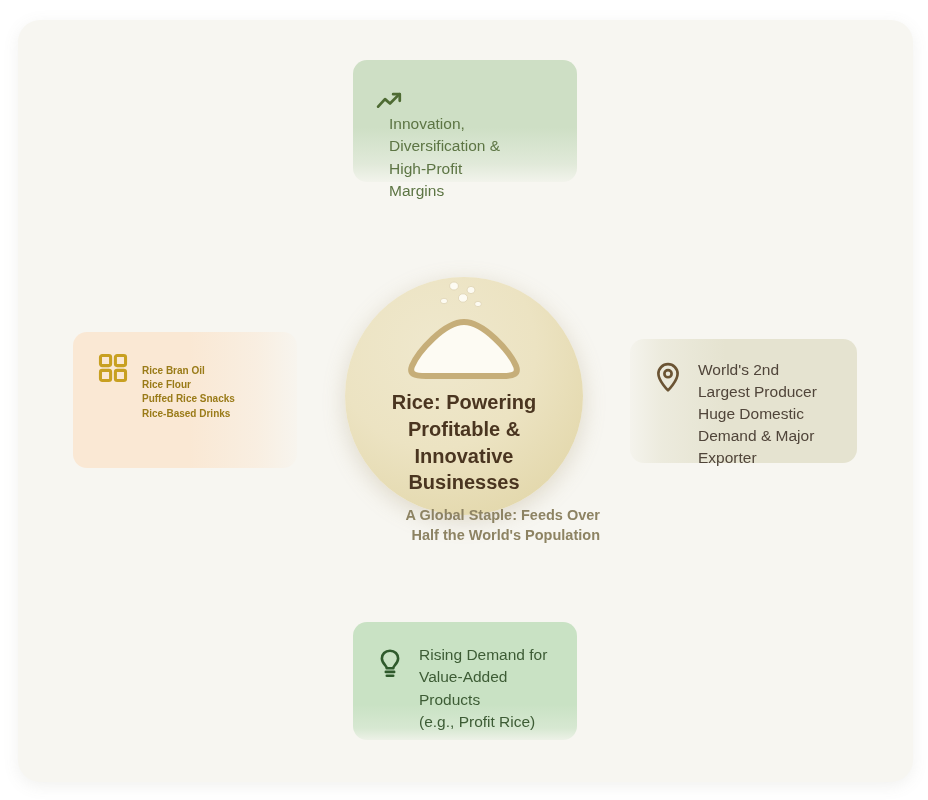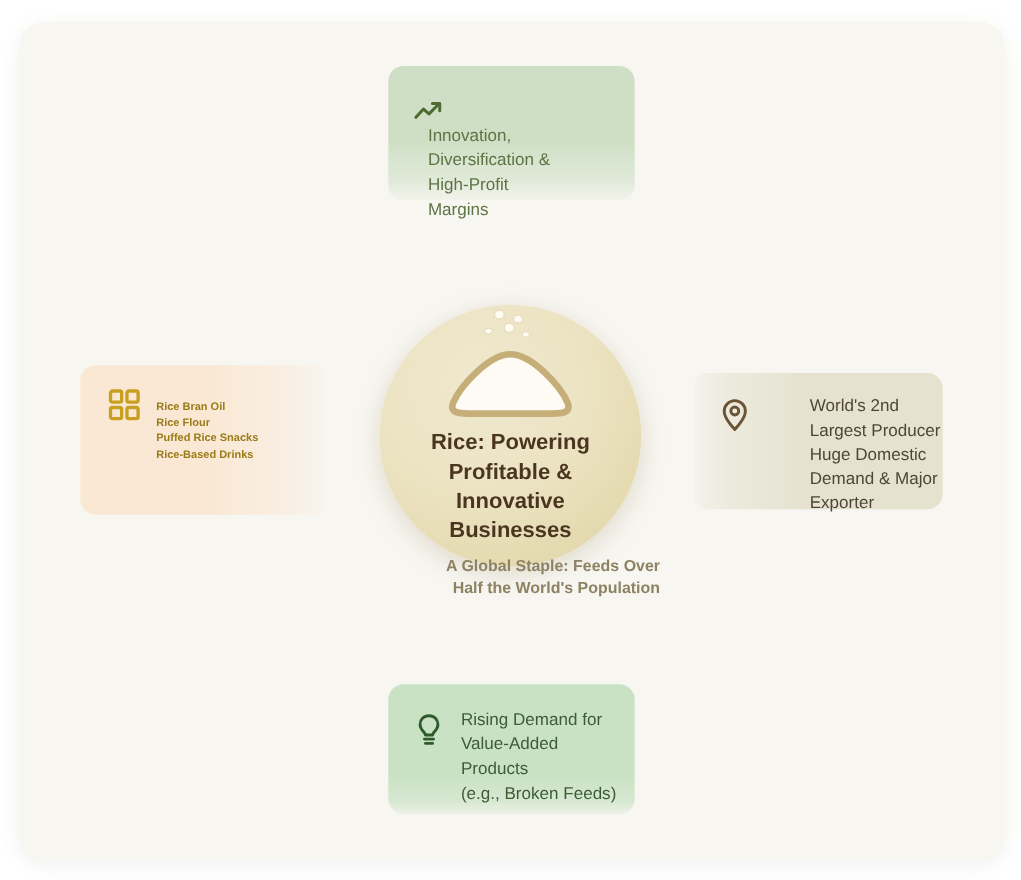--- a/index.html
+++ b/index.html
@@ -114,27 +114,26 @@
     margin-top: 12px;
     line-height: 1.42;
   }
 
   
   .card-right {
     left: 630px;
     top: 339px;
     width: 227px;
     height: 124px;
-    padding: 22px 2px 0 22px;
+    padding: 22px 10px 0 22px;
     background: linear-gradient(to left,
                  rgba(229,227,208,1) 0%,
                  rgba(229,227,208,1) 58%,
                  rgba(229,227,208,0.60) 86%,
                  rgba(229,227,208,0.14) 100%);
-    justify-content: space-between;
   }
   .card-right .card-text {
     color: #50453a;
     font-size: 15.5px;
     margin-left: 14px;
     margin-top: -2px;
     line-height: 1.42;
   }
 
   
@@ -247,21 +246,21 @@
     <span class="icon-wrap">
       <svg width="30" height="32" viewBox="0 0 24 26" fill="none" stroke="#2f5a2c" stroke-width="2.1" stroke-linecap="round" stroke-linejoin="round">
         <path d="M12 2.2c-4 0-6.6 2.9-6.6 6.4 0 2.6 1.6 4.3 2.8 5.6.7.8 1.1 1.3 1.1 2.2h5.4c0-.9.4-1.4 1.1-2.2 1.2-1.3 2.8-3 2.8-5.6 0-3.5-2.6-6.4-6.6-6.4z"></path>
         <line x1="8.6" y1="19.4" x2="15.4" y2="19.4"></line>
         <line x1="9.4" y1="22.6" x2="14.6" y2="22.6"></line>
       </svg>
     </span>
     <span class="card-text">Rising Demand for
 Value-Added
 Products
-(e.g., Broken Feeds)</span>
+(e.g., Profit Rice)</span>
   </div>
 
   <div class="hub">
 
     <svg class="hub-specks" viewBox="0 0 60 40">
       <ellipse cx="21" cy="7" rx="4.4" ry="4.0" fill="#fdfbf2" stroke="#ded3b4" stroke-width="0.8"></ellipse>
       <ellipse cx="38" cy="11" rx="4.0" ry="3.6" fill="#fdfbf2" stroke="#ded3b4" stroke-width="0.8"></ellipse>
       <ellipse cx="30" cy="19" rx="4.6" ry="4.2" fill="#fdfbf2" stroke="#ded3b4" stroke-width="0.8"></ellipse>
       <ellipse cx="11" cy="22" rx="3.6" ry="2.7" fill="#fdfbf2" stroke="#ded3b4" stroke-width="0.8"></ellipse>
       <ellipse cx="45" cy="25" rx="3.4" ry="2.6" fill="#fdfbf2" stroke="#ded3b4" stroke-width="0.8"></ellipse>

